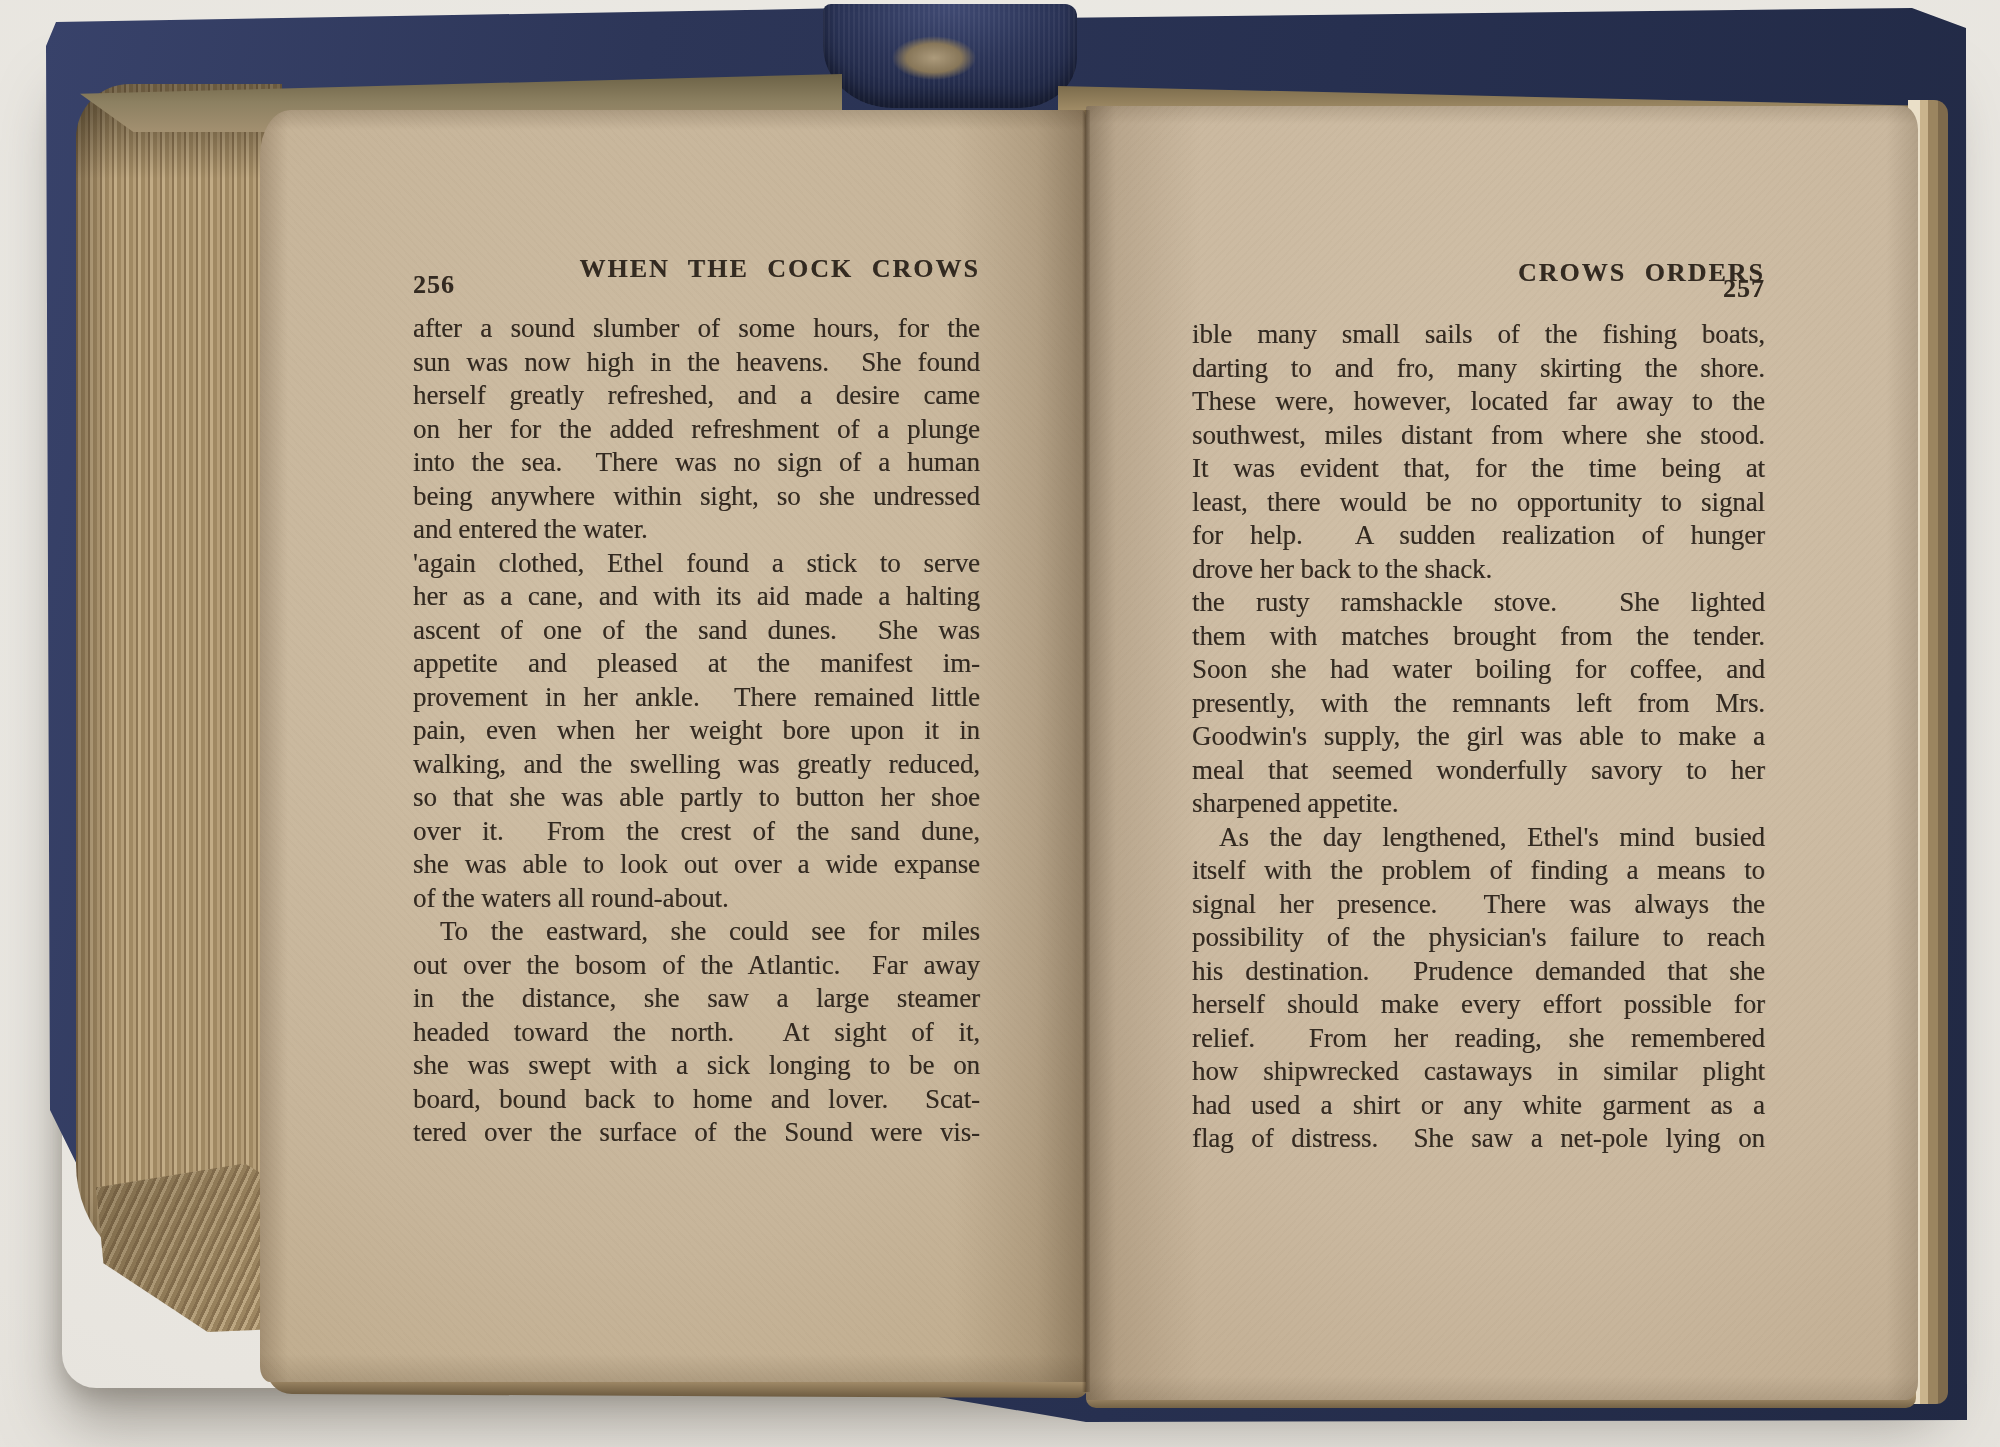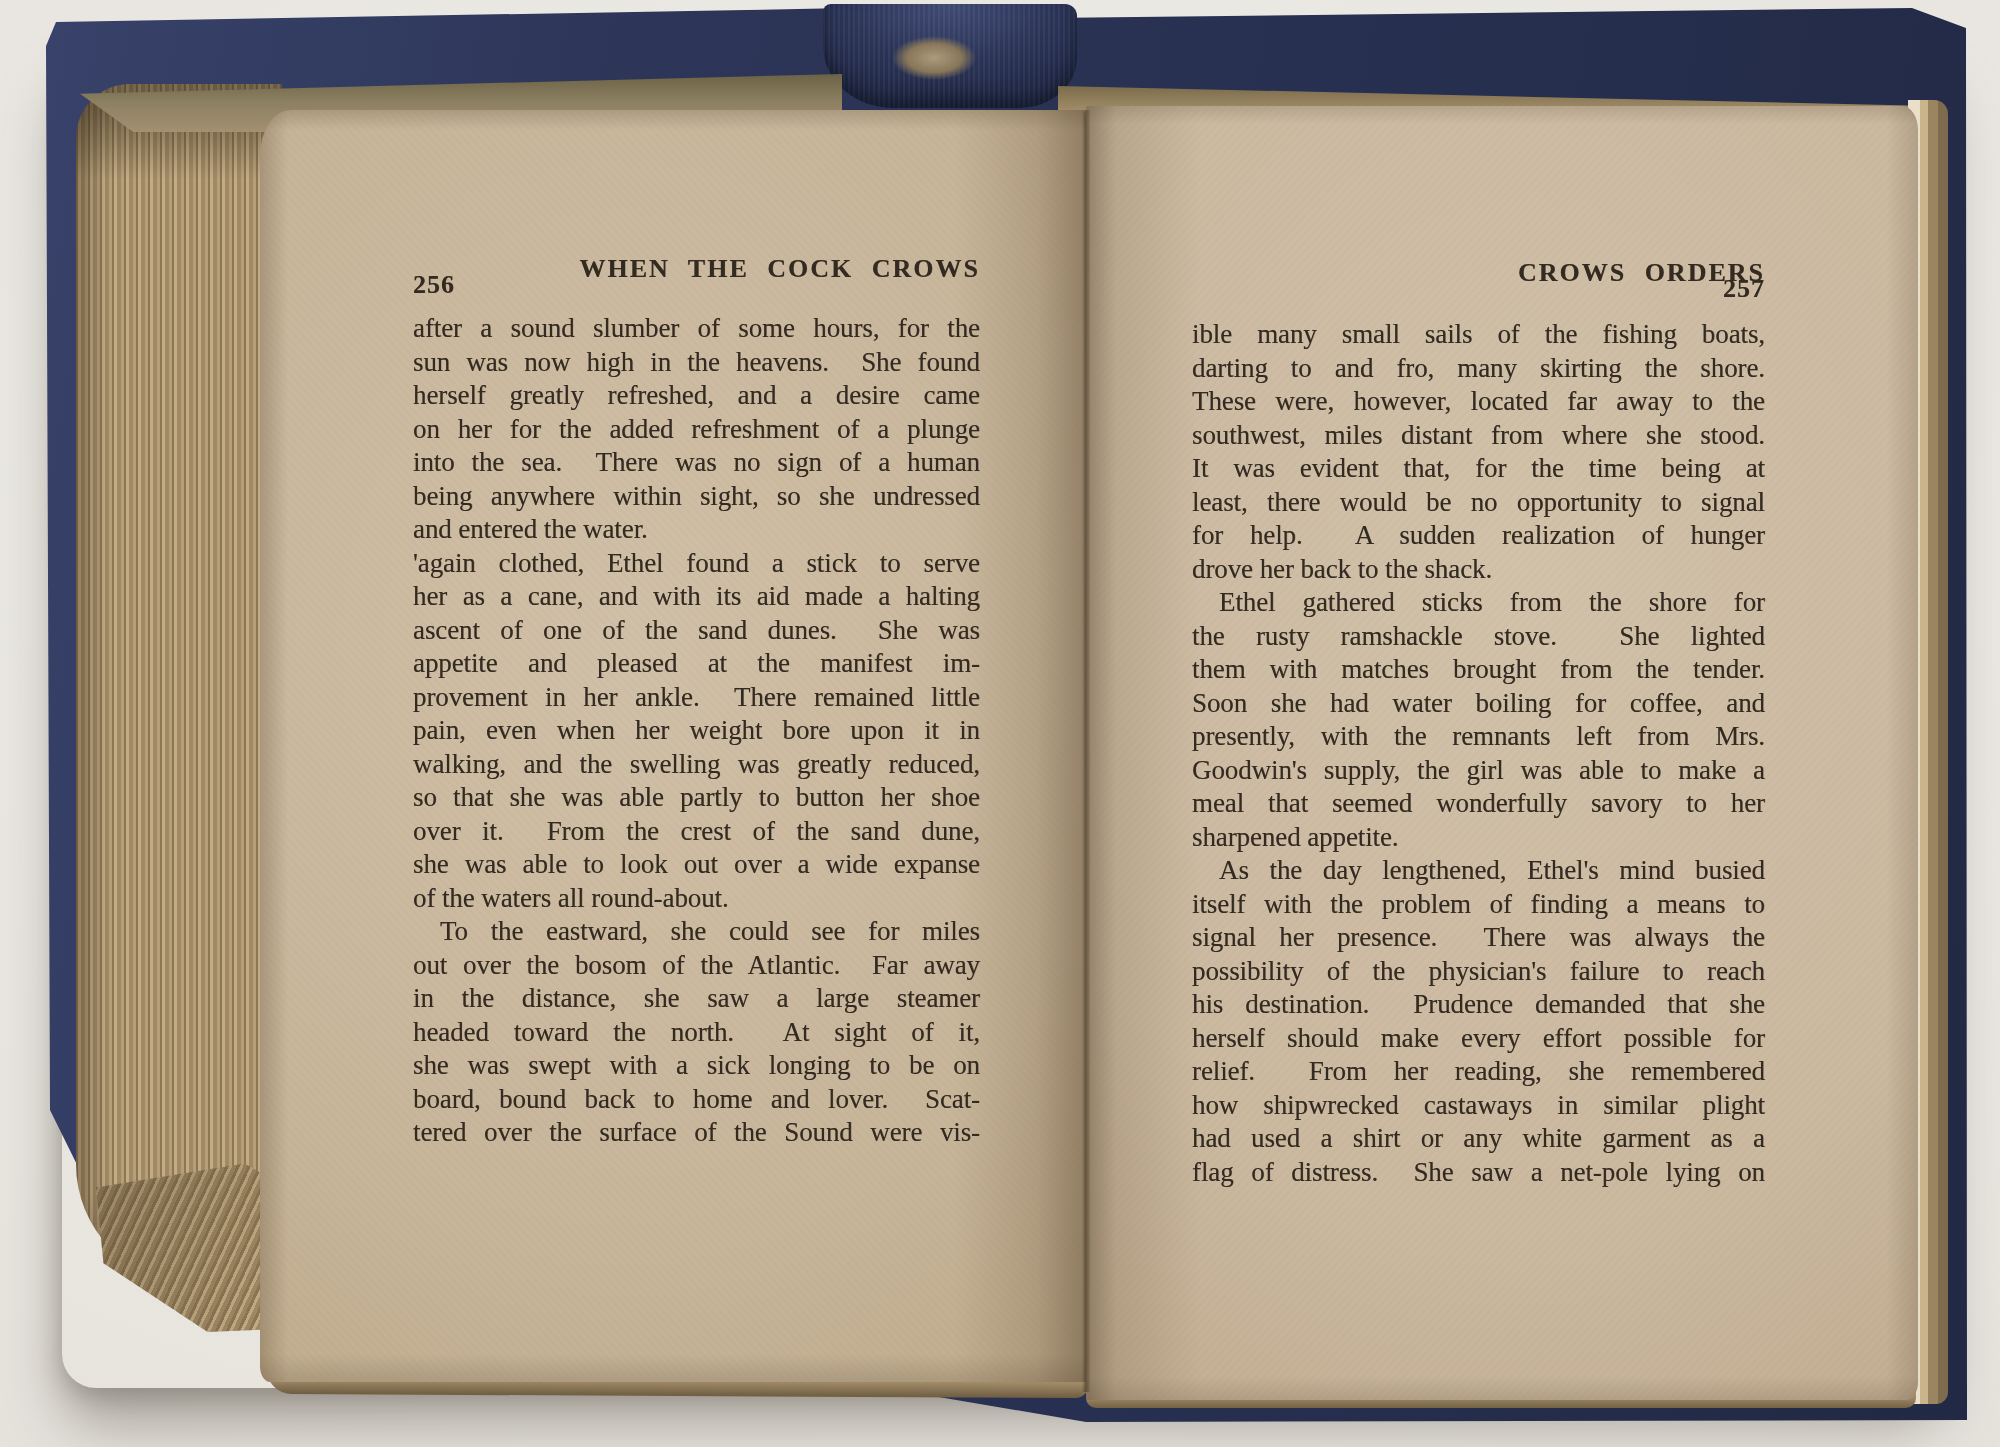--- a/index.html
+++ b/index.html
@@ -177,21 +177,20 @@
 </div>
 <div class="abs page-body body-right">
     <div class="ln">ible many small sails of the fishing boats,</div>
     <div class="ln">darting to and fro, many skirting the shore.</div>
     <div class="ln">These were, however, located far away to the</div>
     <div class="ln">southwest, miles distant from where she stood.</div>
     <div class="ln">It was evident that, for the time being at</div>
     <div class="ln">least, there would be no opportunity to signal</div>
     <div class="ln">for help.&nbsp; A sudden realization of hunger</div>
     <div class="ln end">drove her back to the shack.</div>
-    <div class="ln ind">Ethel gathered sticks from the shore for</div>
     <div class="ln">the rusty ramshackle stove.&nbsp; She lighted</div>
     <div class="ln">them with matches brought from the tender.</div>
     <div class="ln">Soon she had water boiling for coffee, and</div>
     <div class="ln">presently, with the remnants left from Mrs.</div>
     <div class="ln">Goodwin's supply, the girl was able to make a</div>
     <div class="ln">meal that seemed wonderfully savory to her</div>
     <div class="ln end">sharpened appetite.</div>
     <div class="ln ind">As the day lengthened, Ethel's mind busied</div>
     <div class="ln">itself with the problem of finding a means to</div>
     <div class="ln">signal her presence.&nbsp; There was always the</div>

